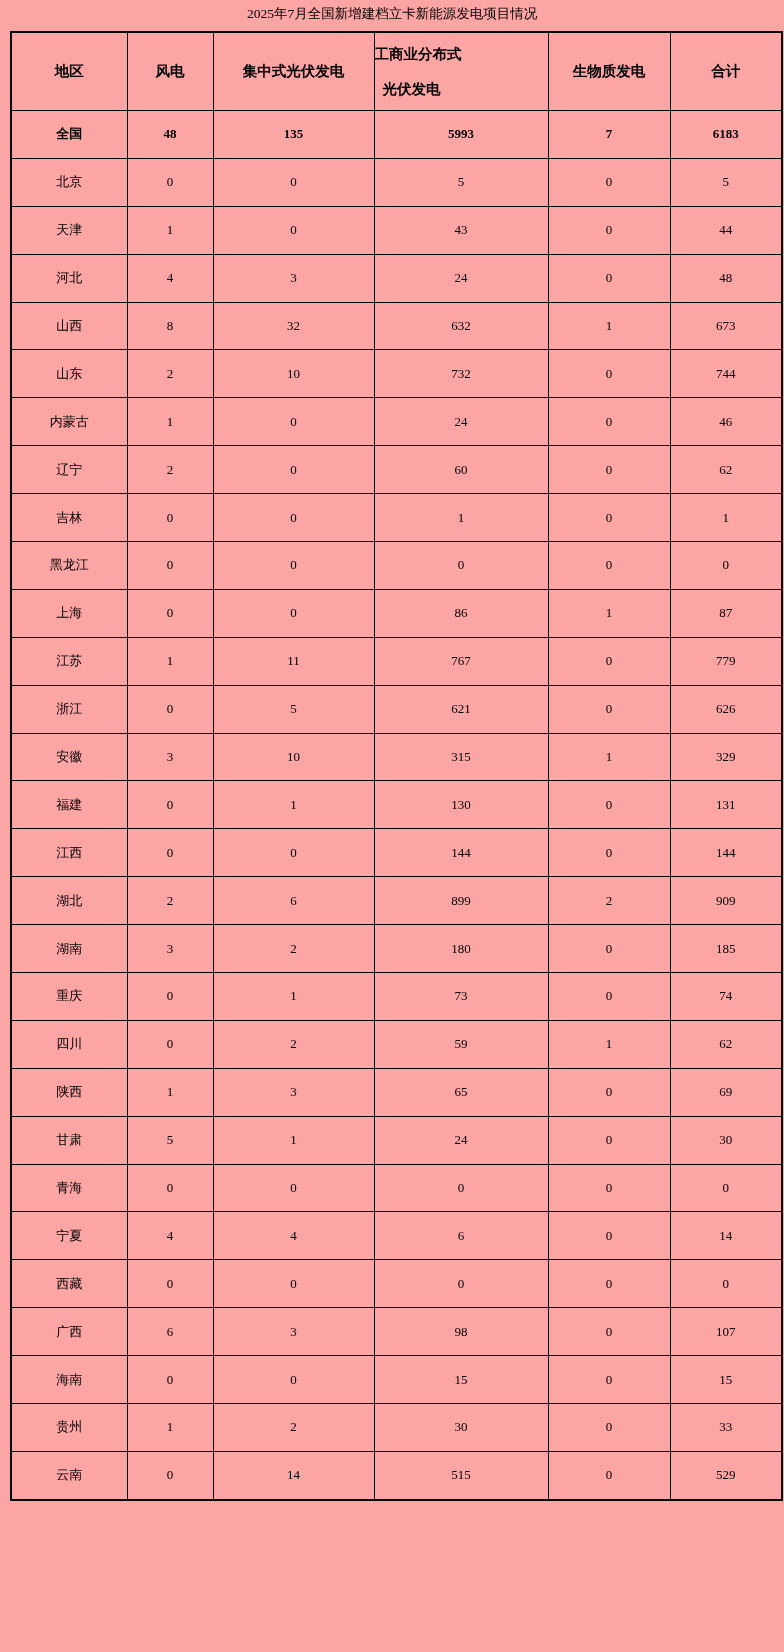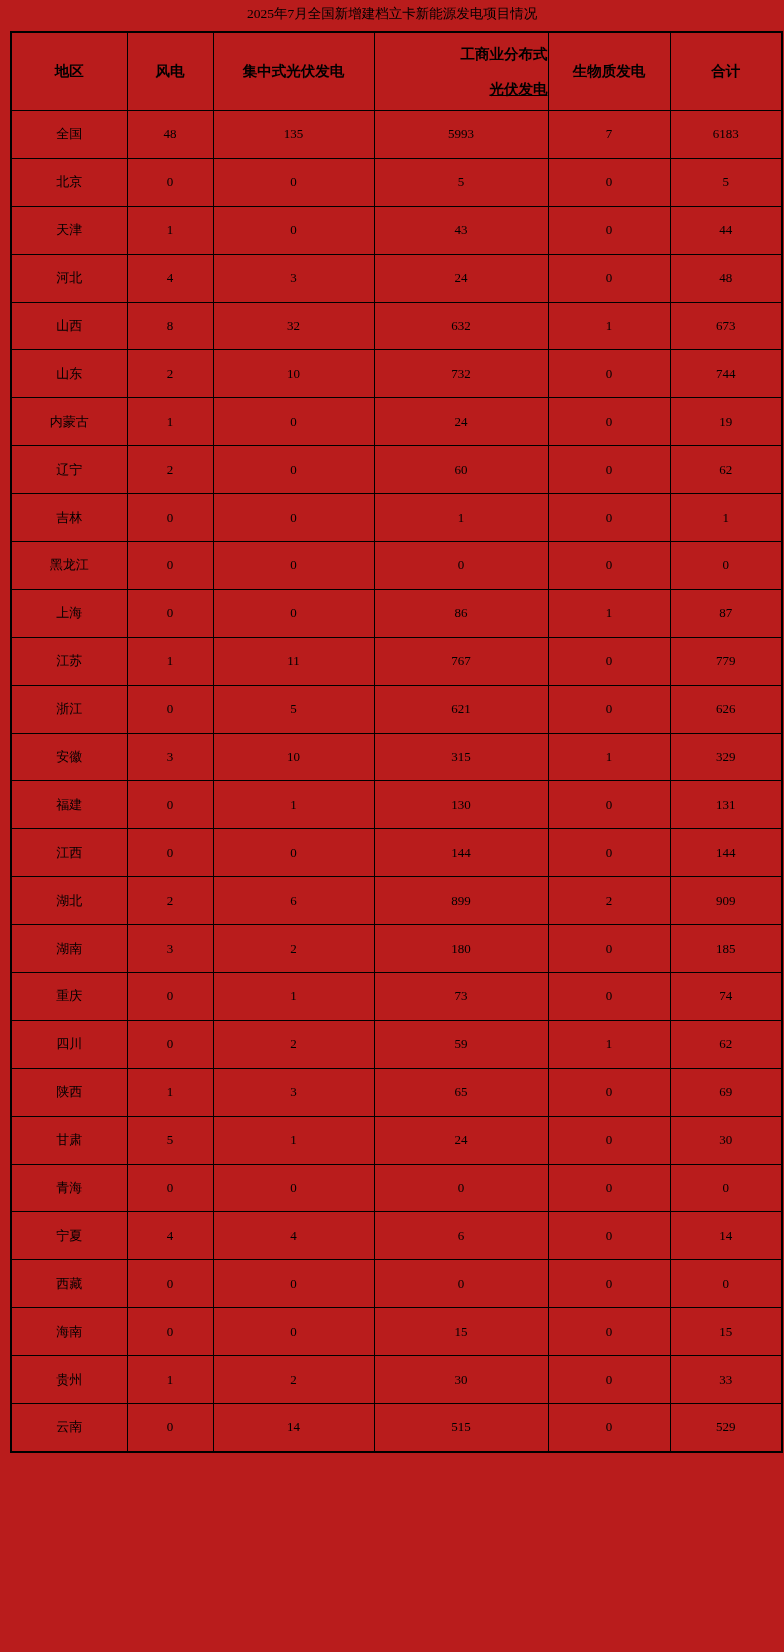--- a/index.html
+++ b/index.html
@@ -5,21 +5,21 @@
   html, body {
     margin: 0;
     padding: 0;
     background: #ffffff;
     color: #000000;
     font-family: "Liberation Serif", "DejaVu Serif", serif;
   }
   .page {
     width: 784px;
     height: 1652px;
-    background: #b91c1c;
+    background: #fca5a5;
     overflow: hidden;
   }
   .doc-title {
     height: 31px;
     line-height: 28px;
     text-align: center;
     font-size: 13.5px;
     font-weight: normal;
     white-space: nowrap;
   }
@@ -42,37 +42,36 @@
     height: 77px;
     font-size: 14.5px;
     font-weight: bold;
   }
   table.data-table tbody td {
     height: 46.9px;
     font-size: 13px;
     font-weight: normal;
   }
   table.data-table tbody tr.bold-row td {
-    font-weight: normal;
+    font-weight: bold;
     margin-left: 43px;
   }
   .col4-header {
     display: flex;
     flex-direction: column;
     justify-content: center;
     height: 100%;
   }
   .col4-line1 {
-    text-align: right;
+    text-align: left;
     margin-bottom: 16px;
   }
   .col4-line2 {
-    text-align: right;
-    padding-left: 0;
-    text-decoration: underline;
+    text-align: left;
+    padding-left: 8px;
   }
 </style>
 </head>
 <body>
 
 <div class="page">
   <div class="doc-title">2025年7月全国新增建档立卡新能源发电项目情况</div>
 
   <table class="data-table">
     <colgroup>
@@ -146,21 +145,21 @@
           <td>732</td>
           <td>0</td>
           <td>744</td>
         </tr>
         <tr>
           <td>内蒙古</td>
           <td>1</td>
           <td>0</td>
           <td>24</td>
           <td>0</td>
-          <td>19</td>
+          <td>46</td>
         </tr>
         <tr>
           <td>辽宁</td>
           <td>2</td>
           <td>0</td>
           <td>60</td>
           <td>0</td>
           <td>62</td>
         </tr>
         <tr>
@@ -291,20 +290,28 @@
           <td>0</td>
           <td>14</td>
         </tr>
         <tr>
           <td>西藏</td>
           <td>0</td>
           <td>0</td>
           <td>0</td>
           <td>0</td>
           <td>0</td>
+        </tr>
+        <tr>
+          <td>广西</td>
+          <td>6</td>
+          <td>3</td>
+          <td>98</td>
+          <td>0</td>
+          <td>107</td>
         </tr>
         <tr>
           <td>海南</td>
           <td>0</td>
           <td>0</td>
           <td>15</td>
           <td>0</td>
           <td>15</td>
         </tr>
         <tr>

